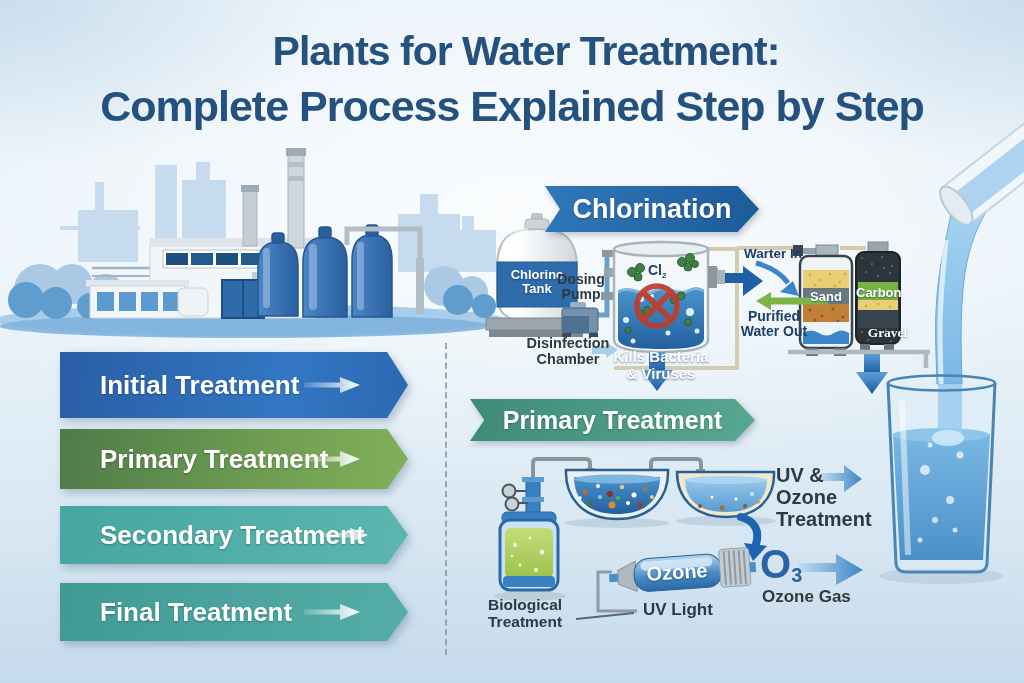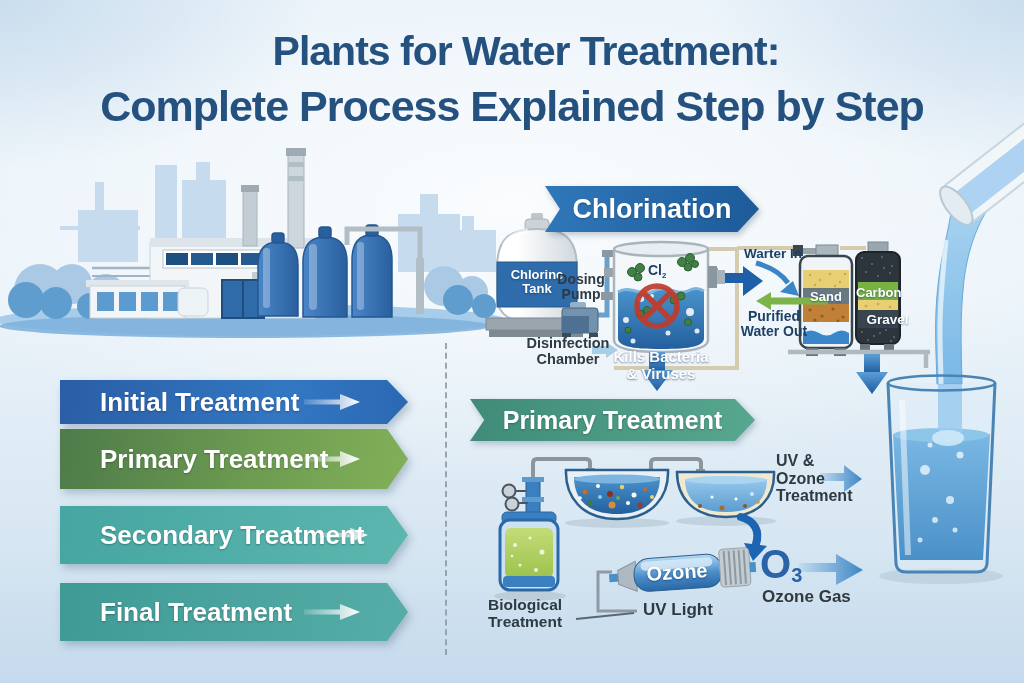--- a/index.html
+++ b/index.html
@@ -451,21 +451,21 @@
         <ellipse cx="954" cy="201" rx="10" ry="23" fill="#e2ecf2" stroke="#b8c8d4" stroke-width="2"></ellipse>
       </g>
     </g>
   </svg>
 
   <div class="title">
     <div class="t1">Plants for Water Treatment:</div>
     <div class="t2">Complete Process Explained Step by Step</div>
   </div>
 
-  <div class="stage-wrap" style="top:352px;height:44px;margin-top:28px;">
+  <div class="stage-wrap" style="top:352px;height:66px;">
     <div class="stage s1">
       <span class="st-label">Initial Treatment</span>
       <svg class="st-arrow" width="56" height="16" viewBox="0 0 56 16">
           <polygon points="0,5.5 36,5.5 36,0 56,8 36,16 36,10.5 0,10.5" fill="url(#whiteArrowG)"></polygon>
         </svg>
     </div>
   </div>
   <div class="stage-wrap" style="top:429px;height:60px;">
     <div class="stage s2">
       <span class="st-label">Primary Treatment</span>
@@ -506,21 +506,21 @@
 
   <div class="lbl white" style="left:501px;top:268px;width:72px;font-size:13px;">Chlorine Tank</div>
   <div class="lbl dark" style="left:554px;top:272px;width:54px;font-size:14px;">Dosing Pump</div>
   <div class="lbl dark" style="left:520px;top:336px;width:96px;font-size:14.5px;">Disinfection Chamber</div>
   <div class="lbl navy" style="left:648px;top:263px;font-size:14px;"><span>Cl</span><sub>2</sub></div>
   <div class="lbl white" style="left:611px;top:317px;width:100px;font-size:15px;margin-top:32px;">Kills Bacteria &amp; Viruses</div>
   <div class="lbl navy" style="left:744px;top:247px;font-size:13.5px;white-space:nowrap;">Warter In</div>
   <div class="lbl navy" style="left:738px;top:309px;width:72px;font-size:14px;">Purified Water Out</div>
   <div class="lbl white" style="left:800px;top:290px;width:52px;font-size:13px;">Sand</div>
   <div class="lbl white" style="left:856px;top:286px;width:44px;font-size:13px;">Carbon</div>
-  <div class="lbl white" style="left:856px;top:313px;width:63px;font-size:13.5px;">Gravel</div>
-  <div class="lbl dark" style="left:776px;top:452px;width:80px;font-size:16px;text-align:left;">UV &amp; Ozone Treatment</div>
+  <div class="lbl white" style="left:856px;top:326px;width:63px;font-size:13.5px;font-family:Liberation Serif, serif;">Gravel</div>
+  <div class="lbl dark" style="left:776px;top:464px;width:80px;font-size:20px;text-align:left;">UV &amp; Ozone Treatment</div>
   <div class="lbl white" style="left:645px;top:561px;width:64px;font-size:20px;transform:rotate(-4deg);">Ozone</div>
   <div class="lbl dark" style="left:643px;top:601px;font-size:17px;white-space:nowrap;">UV Light</div>
   <div class="lbl dark" style="left:488px;top:596px;width:90px;font-size:15.5px;text-align:left;">Biological Treatment</div>
   <div class="lbl" style="left:760px;top:542px;font-size:40px;color:#2a63a8;"><span>O</span><sub style="font-size:50%;top:4px;">3</sub></div>
   <div class="lbl" style="left:762px;top:588px;font-size:17px;color:#33383d;white-space:nowrap;">Ozone Gas</div>
 
 </div>
 
 </body></html>

